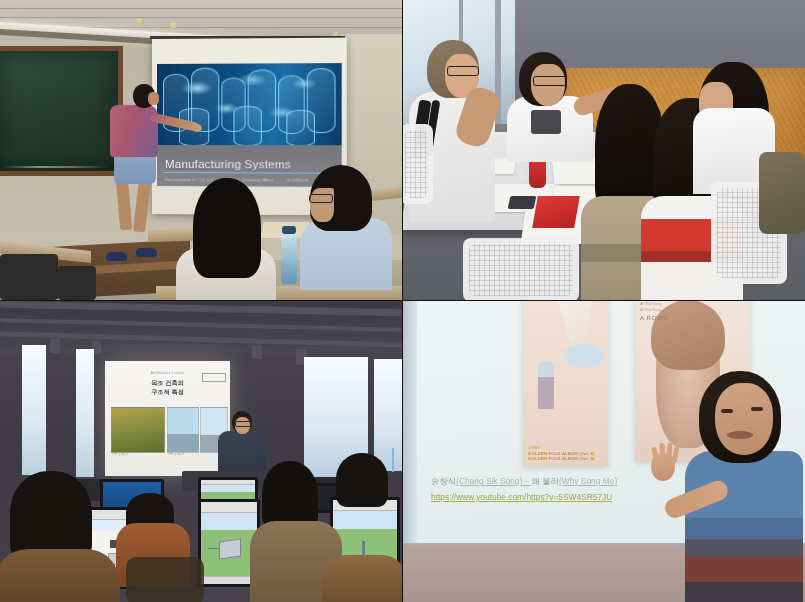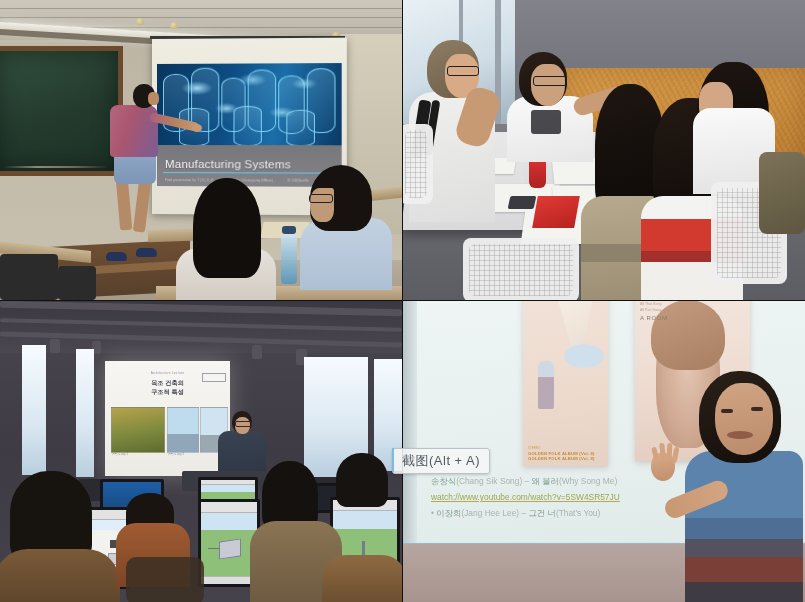--- a/index.html
+++ b/index.html
@@ -166,21 +166,21 @@
   .br-a2-hair{position:absolute;left:14%;top:4%;width:64%;height:42%;border-radius:50% 50% 38% 38%;
      background:linear-gradient(160deg,#c59b80,#a97f63);}
   .br-a2-tl{position:absolute;left:5px;top:4px;color:#b8a494;font-size:3.6px;line-height:1.5;}
   .br-a2-room{position:absolute;left:5px;top:22px;color:#8b7a6c;font-size:6px;letter-spacing:.6px;}
   .br-a2-kr{position:absolute;right:4px;top:62%;color:#9a8574;font-size:8px;font-weight:bold;}
   .br-a2-en{position:absolute;right:4px;top:73%;color:#a39080;font-size:5.6px;letter-spacing:.4px;}
   .br-a2-name{position:absolute;right:4px;bottom:8%;color:#7f93a8;font-size:12px;font-weight:bold;}
   .br-lines{position:absolute;left:28px;top:172px;right:60px;color:#8fa68f;font-size:8.4px;line-height:16px;}
   .br-url{color:#9aa84f;text-decoration:underline;text-decoration-color:#b8a84a;}
   .br-kr{color:#7f9e8e;}
-  .br-gray{color:#a9b3ad;}
+  .br-gray{color:#a9b3ad;text-decoration:underline;}
   .br-man-hair{position:absolute;left:296px;top:70px;width:82px;height:92px;border-radius:48% 48% 40% 42%;
      background:linear-gradient(160deg,#2a2019,#130e0a);}
   .br-man-face{position:absolute;left:312px;top:82px;width:58px;height:72px;border-radius:44% 44% 48% 48%;
      background:linear-gradient(170deg,#d0a483,#bb8b6a);}
   .br-man-body{position:absolute;left:282px;top:150px;width:118px;height:152px;border-radius:26px 14px 0 0;
      background:linear-gradient(180deg,#5b83ab 0 44%,#4e6e96 44% 58%,#54525f 58% 70%,#7a4038 70% 86%,#3e3b42 86% 100%);}
   .br-man-arm{position:absolute;left:258px;top:176px;width:66px;height:20px;border-radius:10px;
      background:linear-gradient(90deg,#c89772,#d3a581);transform:rotate(-22deg);transform-origin:right center;}
   .br-man-hand{position:absolute;left:248px;top:152px;width:24px;height:28px;border-radius:42% 42% 50% 50%;
      background:linear-gradient(170deg,#d8ab86,#c08f6c);}
@@ -460,24 +460,21 @@
         <div class="br-a2-room">A ROOM</div>
         <div class="br-a2-kr">그건 너!</div>
         <div class="br-a2-en">LEE JANG HEE</div>
         <div class="br-a2-name">이장희</div>
       </div>
 
       <div class="br-lines">
         <div>
           <span class="br-kr">송창식</span><span class="br-gray">(Chang Sik Song) – </span><span class="br-kr">왜 불러</span><span class="br-gray">(Why Song Me)</span>
         </div>
-        <div class="br-url">watch://www.youtube.com/watch?v=5SW4SR57JU</div>
-        <div>
-          <span class="br-gray">•&nbsp;</span><span class="br-kr">이장희</span><span class="br-gray">(Jang Hee Lee) – </span><span class="br-kr">그건 너</span><span class="br-gray">(That's You)</span>
-        </div>
+        <div class="br-url">https://www.youtube.com/https?v=5SW4SR57JU</div>
       </div>
 
       <div class="br-bottom-trim"></div>
       <div class="br-bottom-wall"></div>
 
       <div class="br-man-body"></div>
       <div class="br-man-arm"></div>
       <div class="br-man-hand"></div>
       <div class="br-finger" style="left:250px;top:146px;transform:rotate(-14deg);"></div>
       <div class="br-finger" style="left:257px;top:142px;transform:rotate(-6deg);"></div>
@@ -485,15 +482,14 @@
       <div class="br-finger" style="left:270px;top:146px;transform:rotate(11deg);"></div>
       <div class="br-man-hair"></div>
       <div class="br-man-face"></div>
       <div style="position:absolute;left:318px;top:108px;width:12px;height:4px;border-radius:2px;background:#3a2a22;"></div>
       <div style="position:absolute;left:348px;top:106px;width:12px;height:4px;border-radius:2px;background:#3a2a22;"></div>
       <div style="position:absolute;left:324px;top:130px;width:26px;height:8px;border-radius:50%;background:#8f5c4a;"></div>
     </div>
   </div>
 
   <div class="tooltip-accent"></div>
-  <div class="tooltip">截图(Alt + A)</div>
 
 </div>
 
 </body></html>

